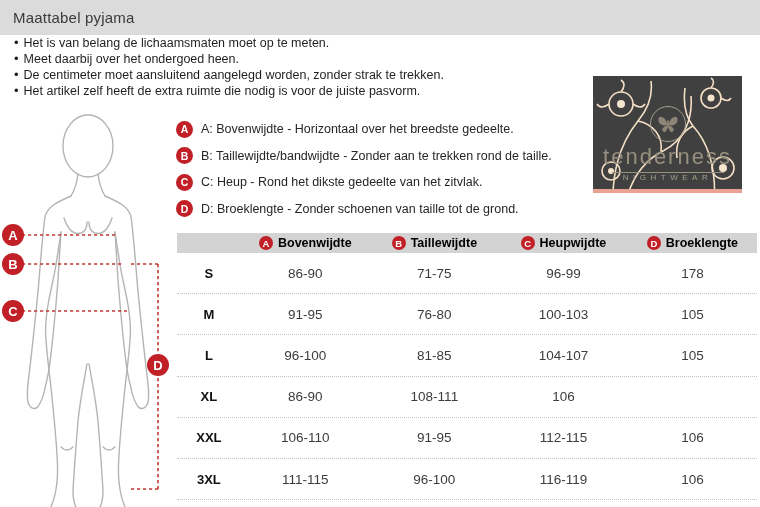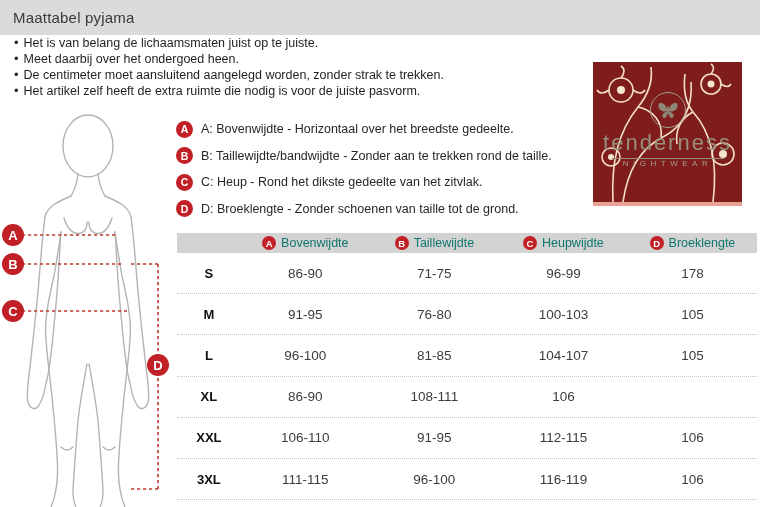--- a/index.html
+++ b/index.html
@@ -23,54 +23,54 @@
     color:#fff; font-size:13px; font-weight:700; display:flex; align-items:center; justify-content:center; }
 
   
   .legend { position:absolute; left:176px; top:116px; }
   .legend-row { display:flex; align-items:center; height:26.5px; }
   .legend-badge { width:17px; height:17px; border-radius:50%; background:#c12026; color:#fff;
     font-size:10.5px; font-weight:700; display:flex; align-items:center; justify-content:center; flex:0 0 17px; }
   .legend-text { margin-left:8px; font-size:12.5px; color:#262626; white-space:nowrap; }
 
   
-  .logo { position:absolute; left:593px; top:62px; width:149px; height:144px; background:#7f1d1d; overflow:hidden; }
+  .logo { position:absolute; left:593px; top:76px; width:149px; height:117px; background:#404040; overflow:hidden; }
   .logo .ornaments { position:absolute; inset:0; }
   .logo-inner { position:absolute; inset:0; display:flex; flex-direction:column; align-items:center; }
   .butterfly-circle { margin-top:30px; width:36px; height:36px; border:1.5px solid #a59d8d; border-radius:50%;
     display:flex; align-items:center; justify-content:center; }
   .brand-name { margin-top:2px; font-size:22px; color:#98907f; letter-spacing:2px; font-weight:400; }
   .logo-line { width:112px; height:1px; background:#98907f; margin-top:2px; }
   .brand-subtitle { font-size:8px; color:#a89f8e; letter-spacing:4.5px; }
   .logo-stripe { position:absolute; left:0; bottom:0; width:100%; height:4px; background:#e9a193; }
 
   
   .size-table { position:absolute; left:177px; top:233px; width:580px; }
   .thead { display:flex; height:20px; background:#d3d3d3; align-items:center; }
   .th { display:flex; align-items:center; justify-content:center; gap:5px; }
   .th-corner { width:11%; }
   .th-col { width:22.25%; }
   .th-badge { width:14px; height:14px; border-radius:50%; background:#c12026; color:#fff;
     font-size:9.5px; font-weight:700; display:flex; align-items:center; justify-content:center; }
-  .th-label { font-size:12.5px; font-weight:400; color:#0f766e; }
+  .th-label { font-size:12.5px; font-weight:700; color:#000000; }
   .trow { display:flex; height:41.2px; align-items:center; border-bottom:1px dotted #c3c3c3; }
   .td-size { width:11%; text-align:center; font-size:13px; font-weight:700; color:#111; }
   .td-val { width:22.25%; text-align:center; font-size:13.5px; color:#3c3c3c; }
 </style>
 </head>
 <body>
 
 <div class="page">
 
   <header class="titlebar">
     <h1>Maattabel pyjama</h1>
   </header>
 
   <ul class="instructions">
-      <li>Het is van belang de lichaamsmaten juist op te juiste.</li>
+      <li>Het is van belang de lichaamsmaten moet op te meten.</li>
       <li>Meet daarbij over het ondergoed heen.</li>
       <li>De centimeter moet aansluitend aangelegd worden, zonder strak te trekken.</li>
       <li>Het artikel zelf heeft de extra ruimte die nodig is voor de juiste pasvorm.</li>
     </ul>
 
   <div class="figure-wrap">
     <svg width="180" height="402" viewBox="0 0 180 402">
       <g fill="none" stroke="#b4b4b4" stroke-width="1.4" stroke-linecap="round">
 
         <ellipse cx="88" cy="41" rx="25" ry="31"></ellipse>

